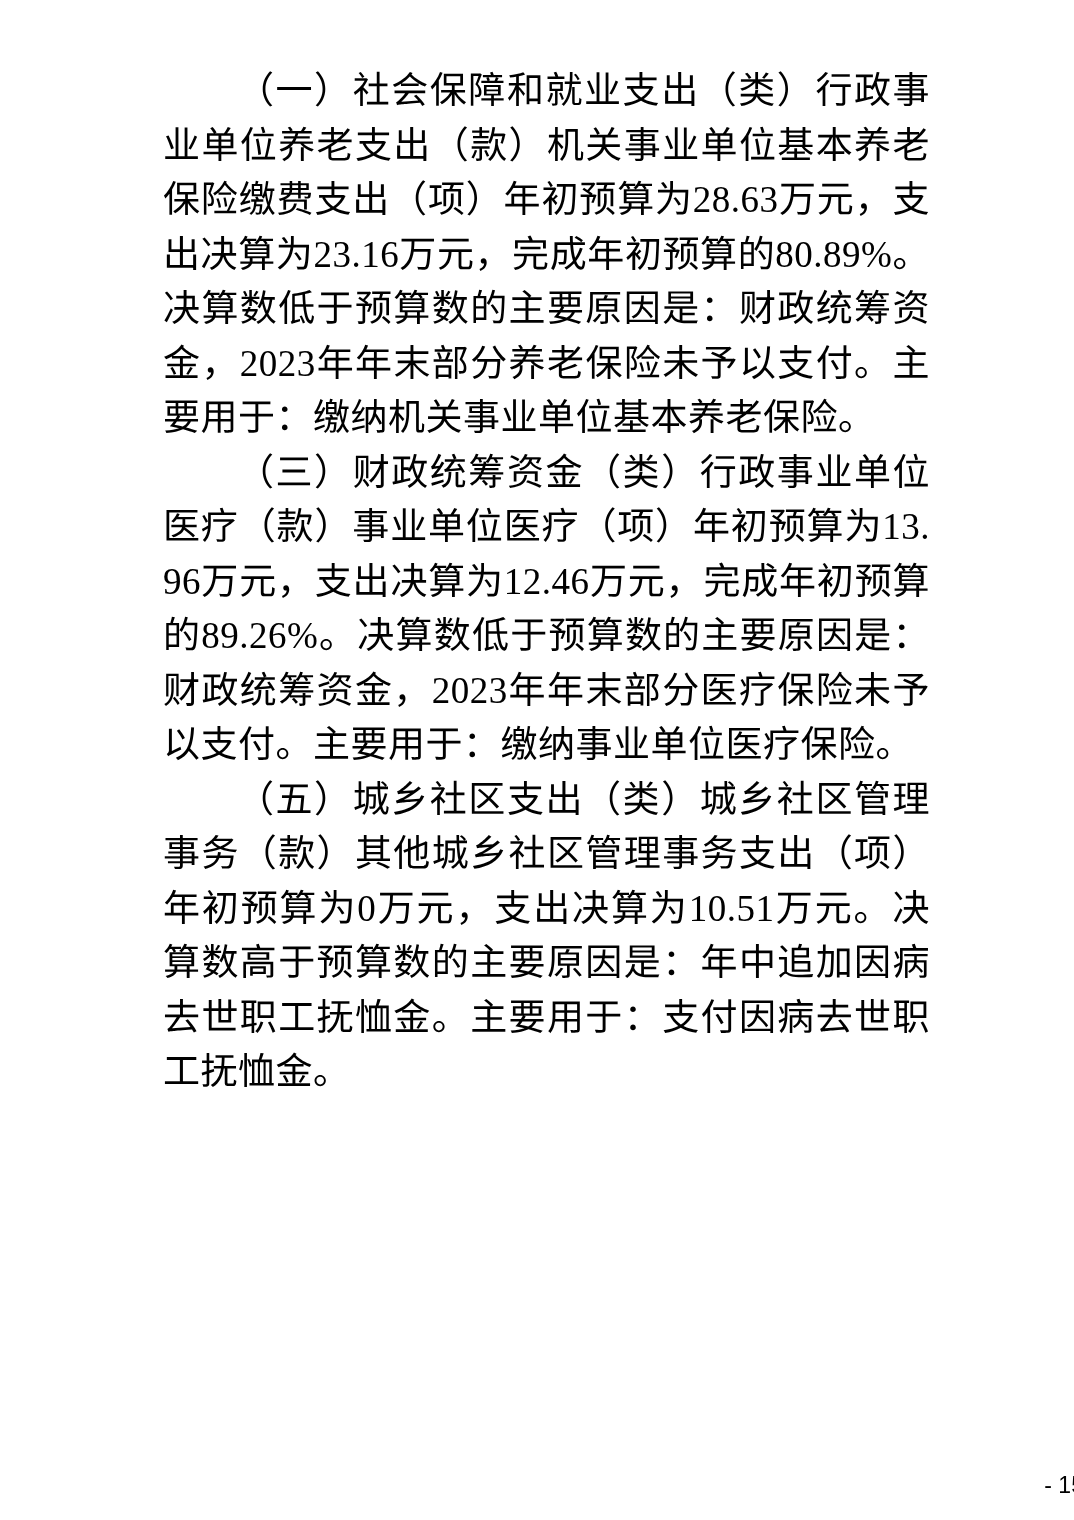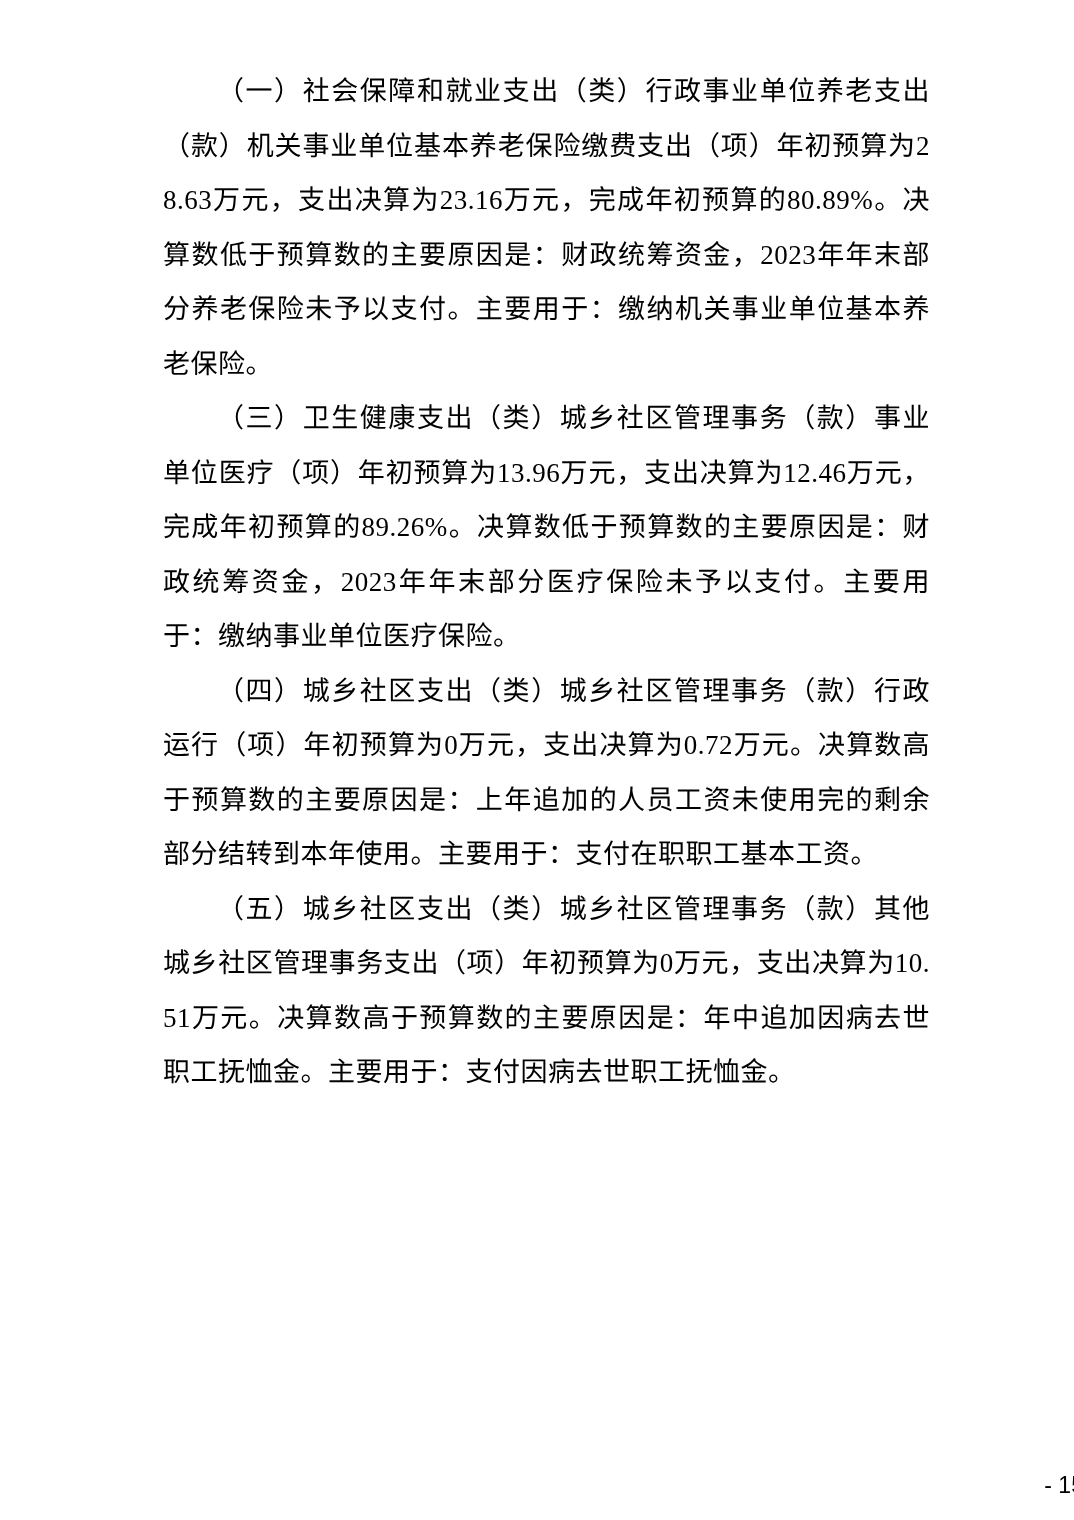--- a/index.html
+++ b/index.html
@@ -17,21 +17,21 @@
   }
   .page {
     position: absolute;
     top: 64px;
     left: 163px;
     width: 767px;
     box-sizing: border-box;
   }
   .para {
     margin: 0;
-    font-size: 27px;
+    font-size: 37px;
     line-height: 54.5px;
     text-align: justify;
     text-justify: inter-ideograph;
     text-indent: 2em;
     letter-spacing: 0.5px;
     word-break: break-all;
   }
   .footer {
     position: absolute;
     top: 1472px;
@@ -42,18 +42,17 @@
     font-size: 23px;
     color: #000000;
     margin-left: 24px;
   }
 </style>
 </head>
 <body>
 
 <div class="page">
   <p class="para">（一）社会保障和就业支出（类）行政事业单位养老支出（款）机关事业单位基本养老保险缴费支出（项）年初预算为28.63万元，支出决算为23.16万元，完成年初预算的80.89%。决算数低于预算数的主要原因是：财政统筹资金，2023年年末部分养老保险未予以支付。主要用于：缴纳机关事业单位基本养老保险。</p>
-  <p class="para">（三）卫生健康支出（类）城乡社区管理事务（款）事业单位医疗（项）年初预算为13.96万元，支出决算为12.46万元，完成年初预算的89.26%。决算数低于预算数的主要原因是：财政统筹资金，2023年年末部分医疗保险未予以支付。主要用于：缴纳事业单位医疗保险。</p>
-  <p class="para">（四）城乡社区支出（类）城乡社区管理事务（款）行政运行（项）年初预算为0万元，支出决算为0.72万元。决算数高于预算数的主要原因是：上年追加的人员工资未使用完的剩余部分结转到本年使用。主要用于：支付在职职工基本工资。</p>
+  <p class="para">（三）财政统筹资金（类）行政事业单位医疗（款）事业单位医疗（项）年初预算为13.96万元，支出决算为12.46万元，完成年初预算的89.26%。决算数低于预算数的主要原因是：财政统筹资金，2023年年末部分医疗保险未予以支付。主要用于：缴纳事业单位医疗保险。</p>
   <p class="para">（五）城乡社区支出（类）城乡社区管理事务（款）其他城乡社区管理事务支出（项）年初预算为0万元，支出决算为10.51万元。决算数高于预算数的主要原因是：年中追加因病去世职工抚恤金。主要用于：支付因病去世职工抚恤金。</p>
 </div>
 
 <div class="footer">- 15 -</div>
 
 </body></html>

